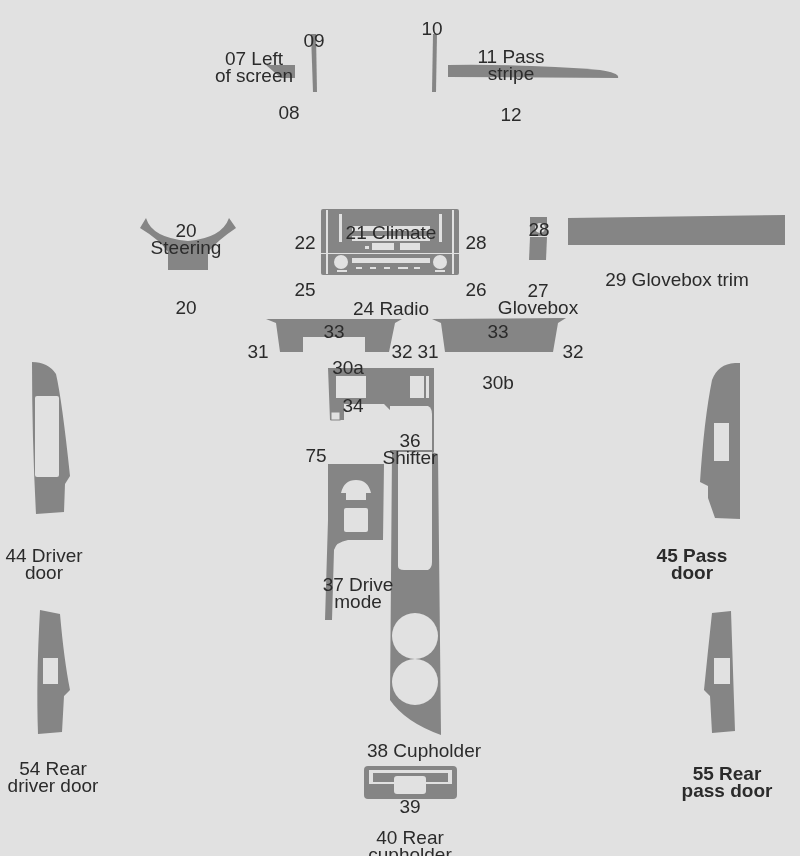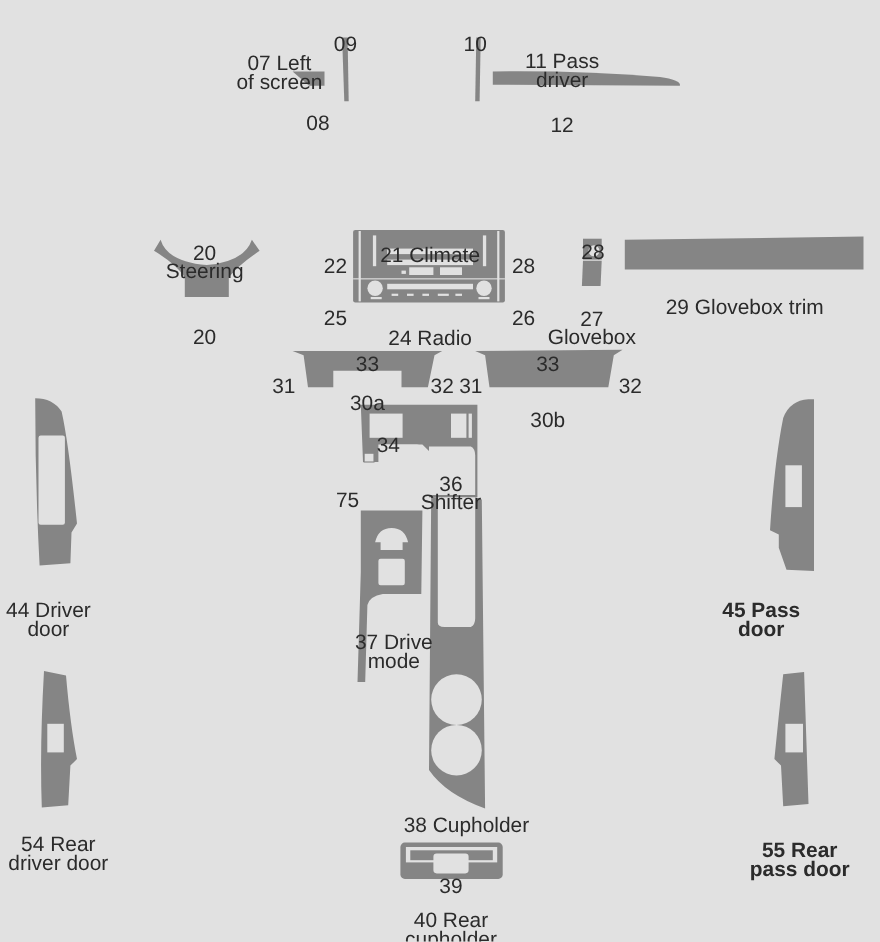--- a/index.html
+++ b/index.html
@@ -103,26 +103,26 @@
     <div class="lbl" style="left: 254px; top: 30px;">
       <span>07 Left</span>
       <span>of screen</span>
     </div>
     <div class="lbl" style="left: 289px; top: 84px;">
       <span>08</span>
     </div>
     <div class="lbl" style="left: 314px; top: 12px;">
       <span>09</span>
     </div>
-    <div class="lbl" style="left: 432px; top: 12px; text-align: right;">
+    <div class="lbl" style="left: 432px; top: 0; text-align: right;">
       <span>10</span>
     </div>
     <div class="lbl" style="left: 511px; top: 28px;">
       <span>11 Pass</span>
-      <span>driver</span>
+      <span>stripe</span>
     </div>
     <div class="lbl" style="left: 511px; top: 86px;">
       <span>12</span>
     </div>
     <div class="lbl" style="left: 186px; top: 202px;">
       <span>20</span>
       <span>Steering</span>
     </div>
     <div class="lbl" style="left: 186px; top: 279px;">
       <span>20</span>
@@ -157,21 +157,21 @@
     </div>
     <div class="lbl" style="left: 334px; top: 303px;">
       <span>33</span>
     </div>
     <div class="lbl" style="left: 258px; top: 323px;">
       <span>31</span>
     </div>
     <div class="lbl" style="left: 402px; top: 323px;">
       <span>32</span>
     </div>
-    <div class="lbl" style="left: 334px; top: 339px; text-align: right;">
+    <div class="lbl" style="left: 348px; top: 339px; text-align: right;">
       <span>30a</span>
     </div>
     <div class="lbl" style="left: 498px; top: 303px;">
       <span>33</span>
     </div>
     <div class="lbl" style="left: 428px; top: 323px;">
       <span>31</span>
     </div>
     <div class="lbl" style="left: 573px; top: 323px;">
       <span>32</span>

